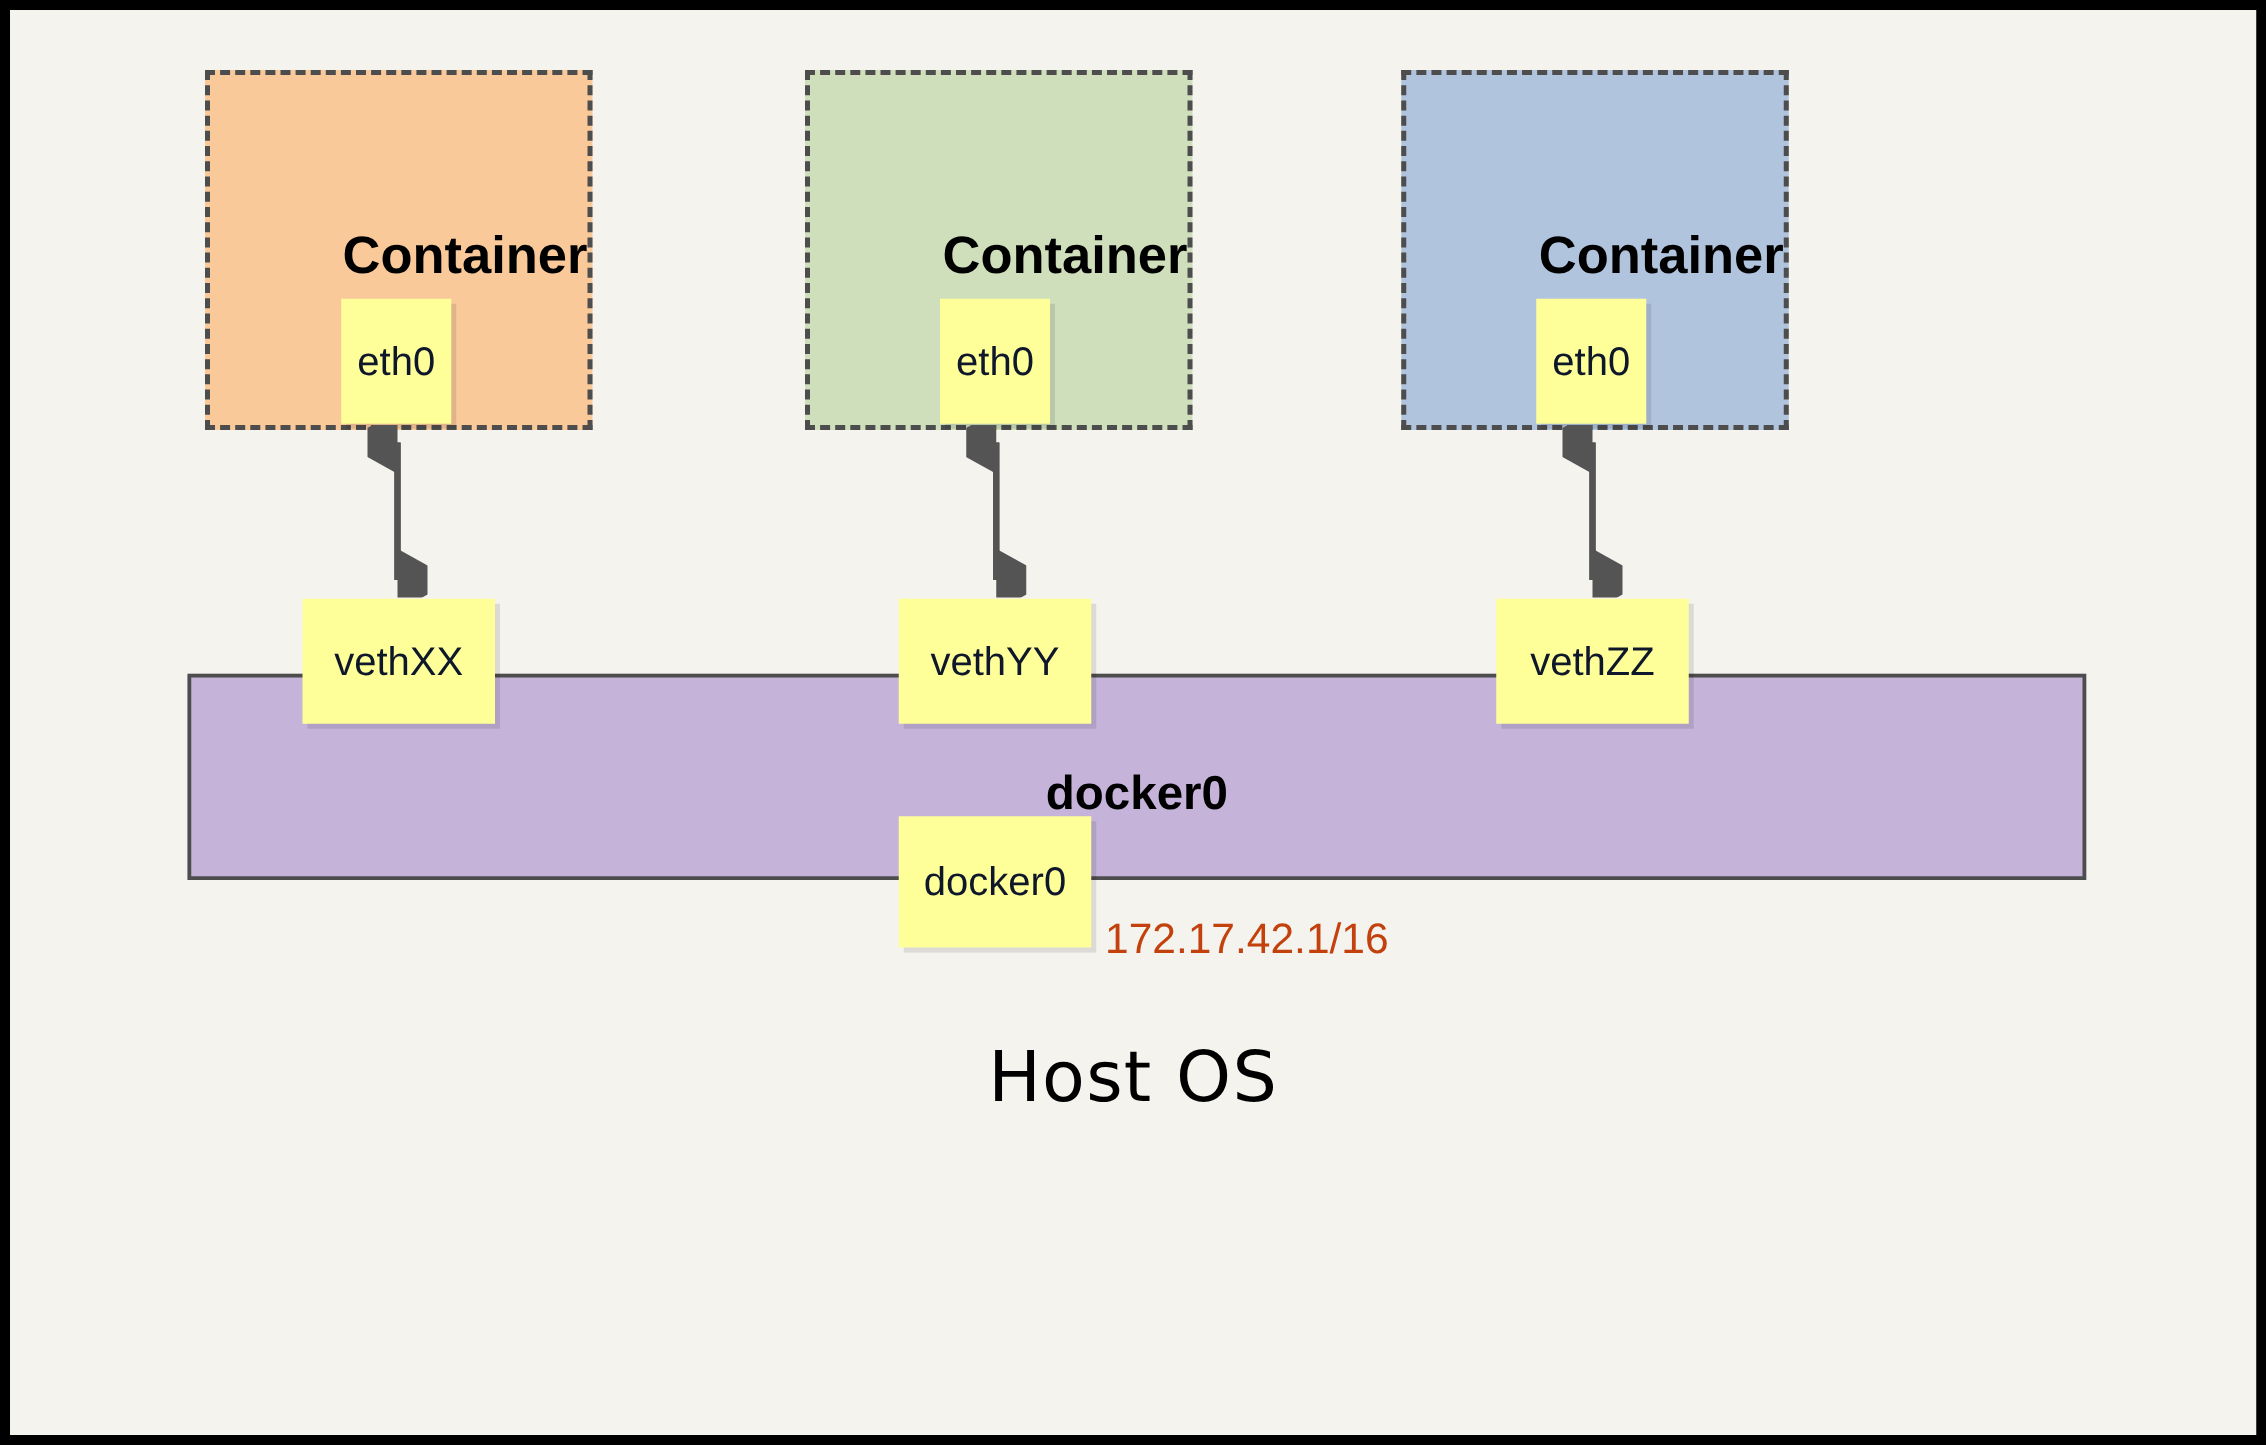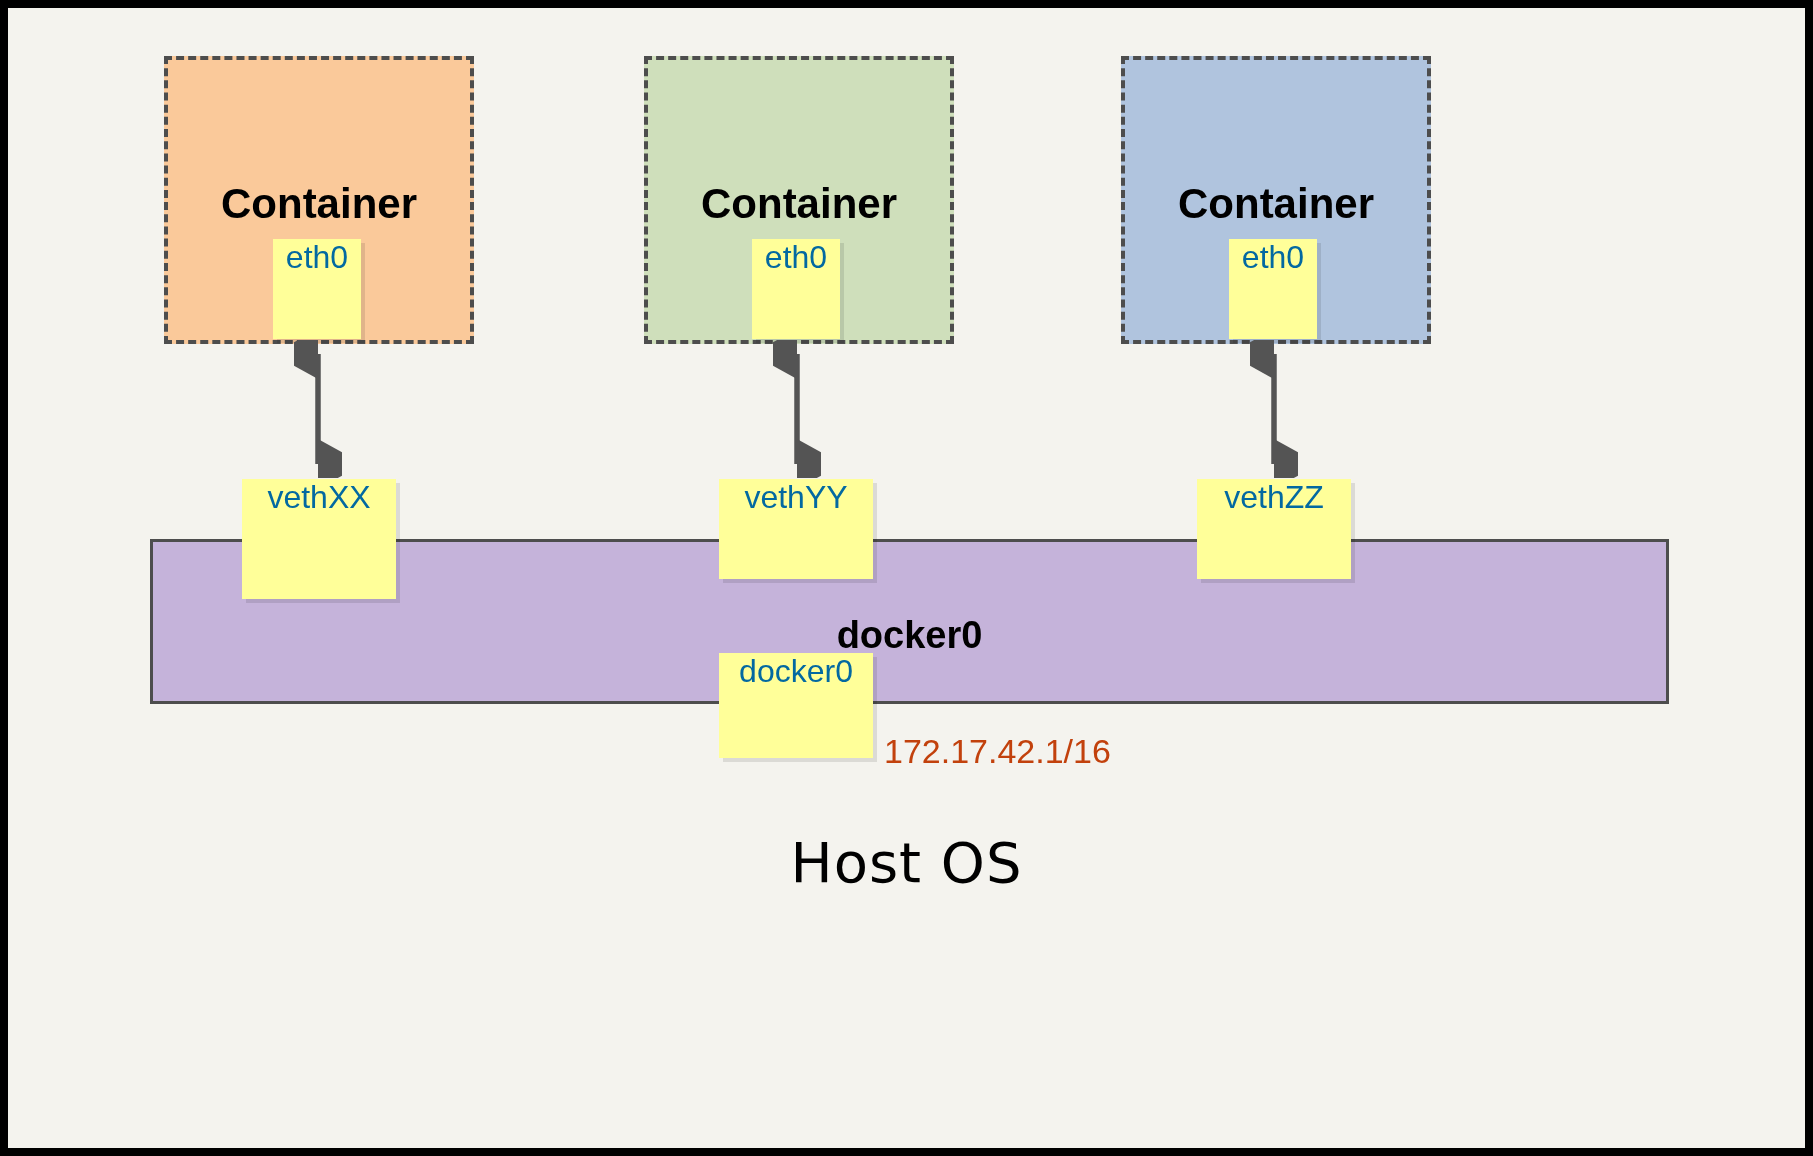--- a/index.html
+++ b/index.html
@@ -22,37 +22,38 @@
   .container-box {
     position: absolute;
     border: 4px dashed #4d4d4d;
     box-sizing: border-box;
   }
   .container-title {
     position: absolute;
     left: 0;
     right: 0;
     top: 120px;
-    text-align: center;
+    text-align: right;
     font-size: 42px;
     font-weight: bold;
     color: #000000;
     font-family: "Liberation Sans", sans-serif;
     letter-spacing: 0px;
   }
 
   
   .iface {
     position: absolute;
     background: #ffff99;
     box-shadow: 4px 4px 0 0 rgba(0,0,0,0.10);
     display: flex;
+    align-items: center;
     justify-content: center;
     font-size: 32px;
-    color: #0369a1;
+    color: #0f172a;
     box-sizing: border-box;
     font-family: "Liberation Sans", sans-serif;
   }
 
   
   #docker-bar {
     position: absolute;
     background: #c5b3da;
     border: 3px solid #4d4d4d;
     box-sizing: border-box;
@@ -156,21 +157,21 @@
       </marker>
     </defs>
     <line x1="24" y1="124" x2="24" y2="14" stroke="#545454" stroke-width="5" marker-end="url(#ah-up-3)"></line>
     <line x1="24" y1="14" x2="24" y2="124" stroke="#545454" stroke-width="5" marker-end="url(#ah-dn-3)"></line>
   </svg>
 
   <div id="docker-bar" style="left:142px; top:531px; width:1519px; height:165px;">
     <div id="docker-bar-label">docker0</div>
   </div>
 
-  <div class="iface" style="left:234px; top:471px; width:154px; height:120px;">
+  <div class="iface" style="left:234px; top:471px; width:154px; height:100px;">
     <span>vethXX</span>
   </div>
   <div class="iface" style="left:1189px; top:471px; width:154px; height:100px;">
     <span>vethZZ</span>
   </div>
   <div class="iface" style="left:711px; top:471px; width:154px; height:100px;">
     <span>vethYY</span>
   </div>
 
   <div class="iface" style="left:711px; top:645px; width:154px; height:105px;">

